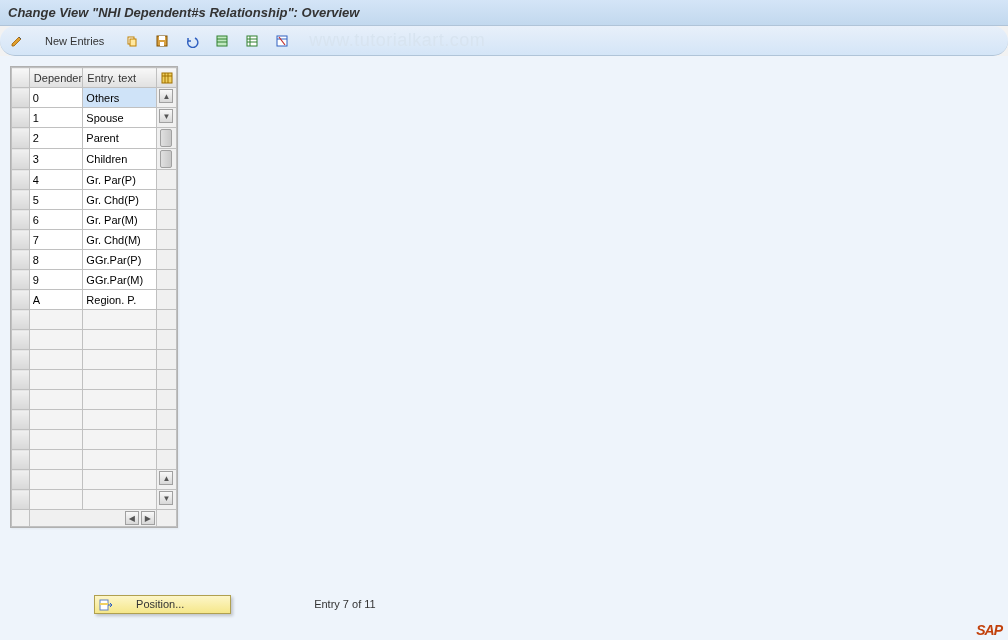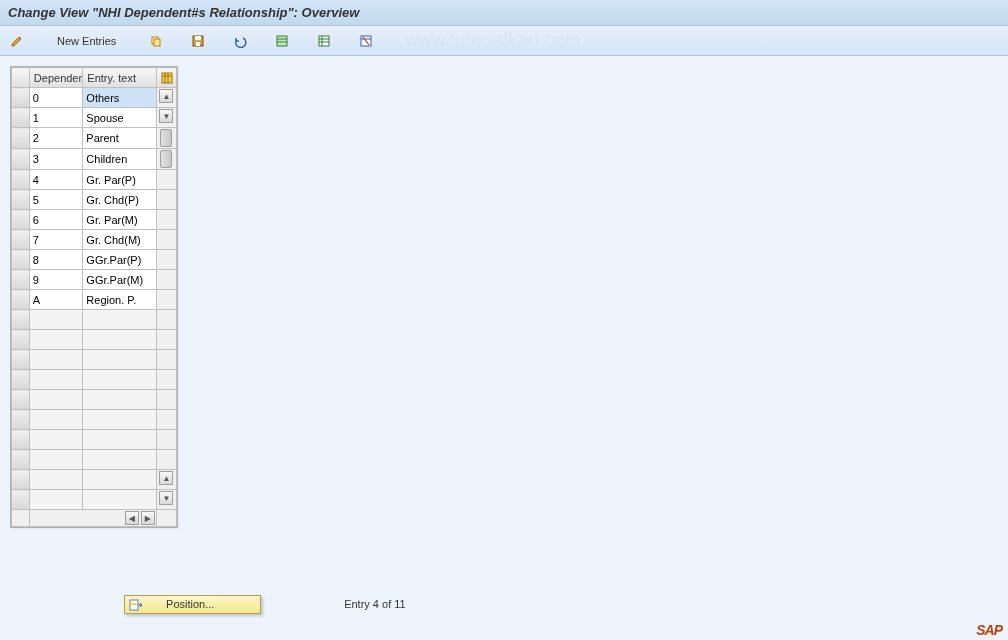--- a/index.html
+++ b/index.html
@@ -21,22 +21,23 @@
     font-size: 13px;
     color: #333;
     border-bottom: 1px solid #b0c4d8;
   }
   .toolbar {
     background: linear-gradient(to bottom, #e8f0fa 0%, #d4e5f7 100%);
     height: 30px;
     padding: 3px 6px;
     display: flex;
     align-items: center;
-    gap: 20px;
+    gap: 8px;
     border-bottom: 1px solid #b0c4d8;
+    border-radius: 15px;
   }
   .toolbar-btn {
     width: 22px;
     height: 22px;
     border: 1px solid transparent;
     border-radius: 3px;
     display: inline-flex;
     align-items: center;
     justify-content: center;
     cursor: pointer;
@@ -171,21 +172,21 @@
   }
   .footer-area {
     position: absolute;
     bottom: 18px;
     left: 0;
     width: 100%;
     padding: 8px 10px;
   }
   .position-btn {
     display: inline-block;
-    margin-left: 114px;
+    margin-left: 84px;
     padding: 2px 4px 2px 4px;
     background: linear-gradient(to bottom, #fdf6c8 0%, #f5e78a 100%);
     border: 1px solid #b0a050;
     box-shadow: 2px 2px 3px rgba(0,0,0,0.2);
     cursor: pointer;
     font-size: 11px;
     color: #333;
     text-align: center;
     position: relative;
   }
@@ -458,17 +459,17 @@
       <span class="pos-icon">
         <svg width="14" height="12" viewBox="0 0 14 12">
             <rect x="0" y="0" width="14" height="12" fill="none"></rect>
             <rect x="1" y="1" width="8" height="10" fill="#fff" stroke="#6080c0"></rect>
             <rect x="1" y="4" width="8" height="2" fill="#f0d060"></rect>
             <path d="M9 6 L13 6 M11 4 L13 6 L11 8" stroke="#3060c0" fill="none" stroke-width="1"></path>
           </svg>
       </span>
       <span class="pos-label">Position...</span>
     </span>
-    <span class="entry-status">Entry 4 of 11</span>
+    <span class="entry-status">Entry 7 of 11</span>
   </div>
 
   <div class="sap-logo">SAP</div>
 </div>
 
 </body></html>

